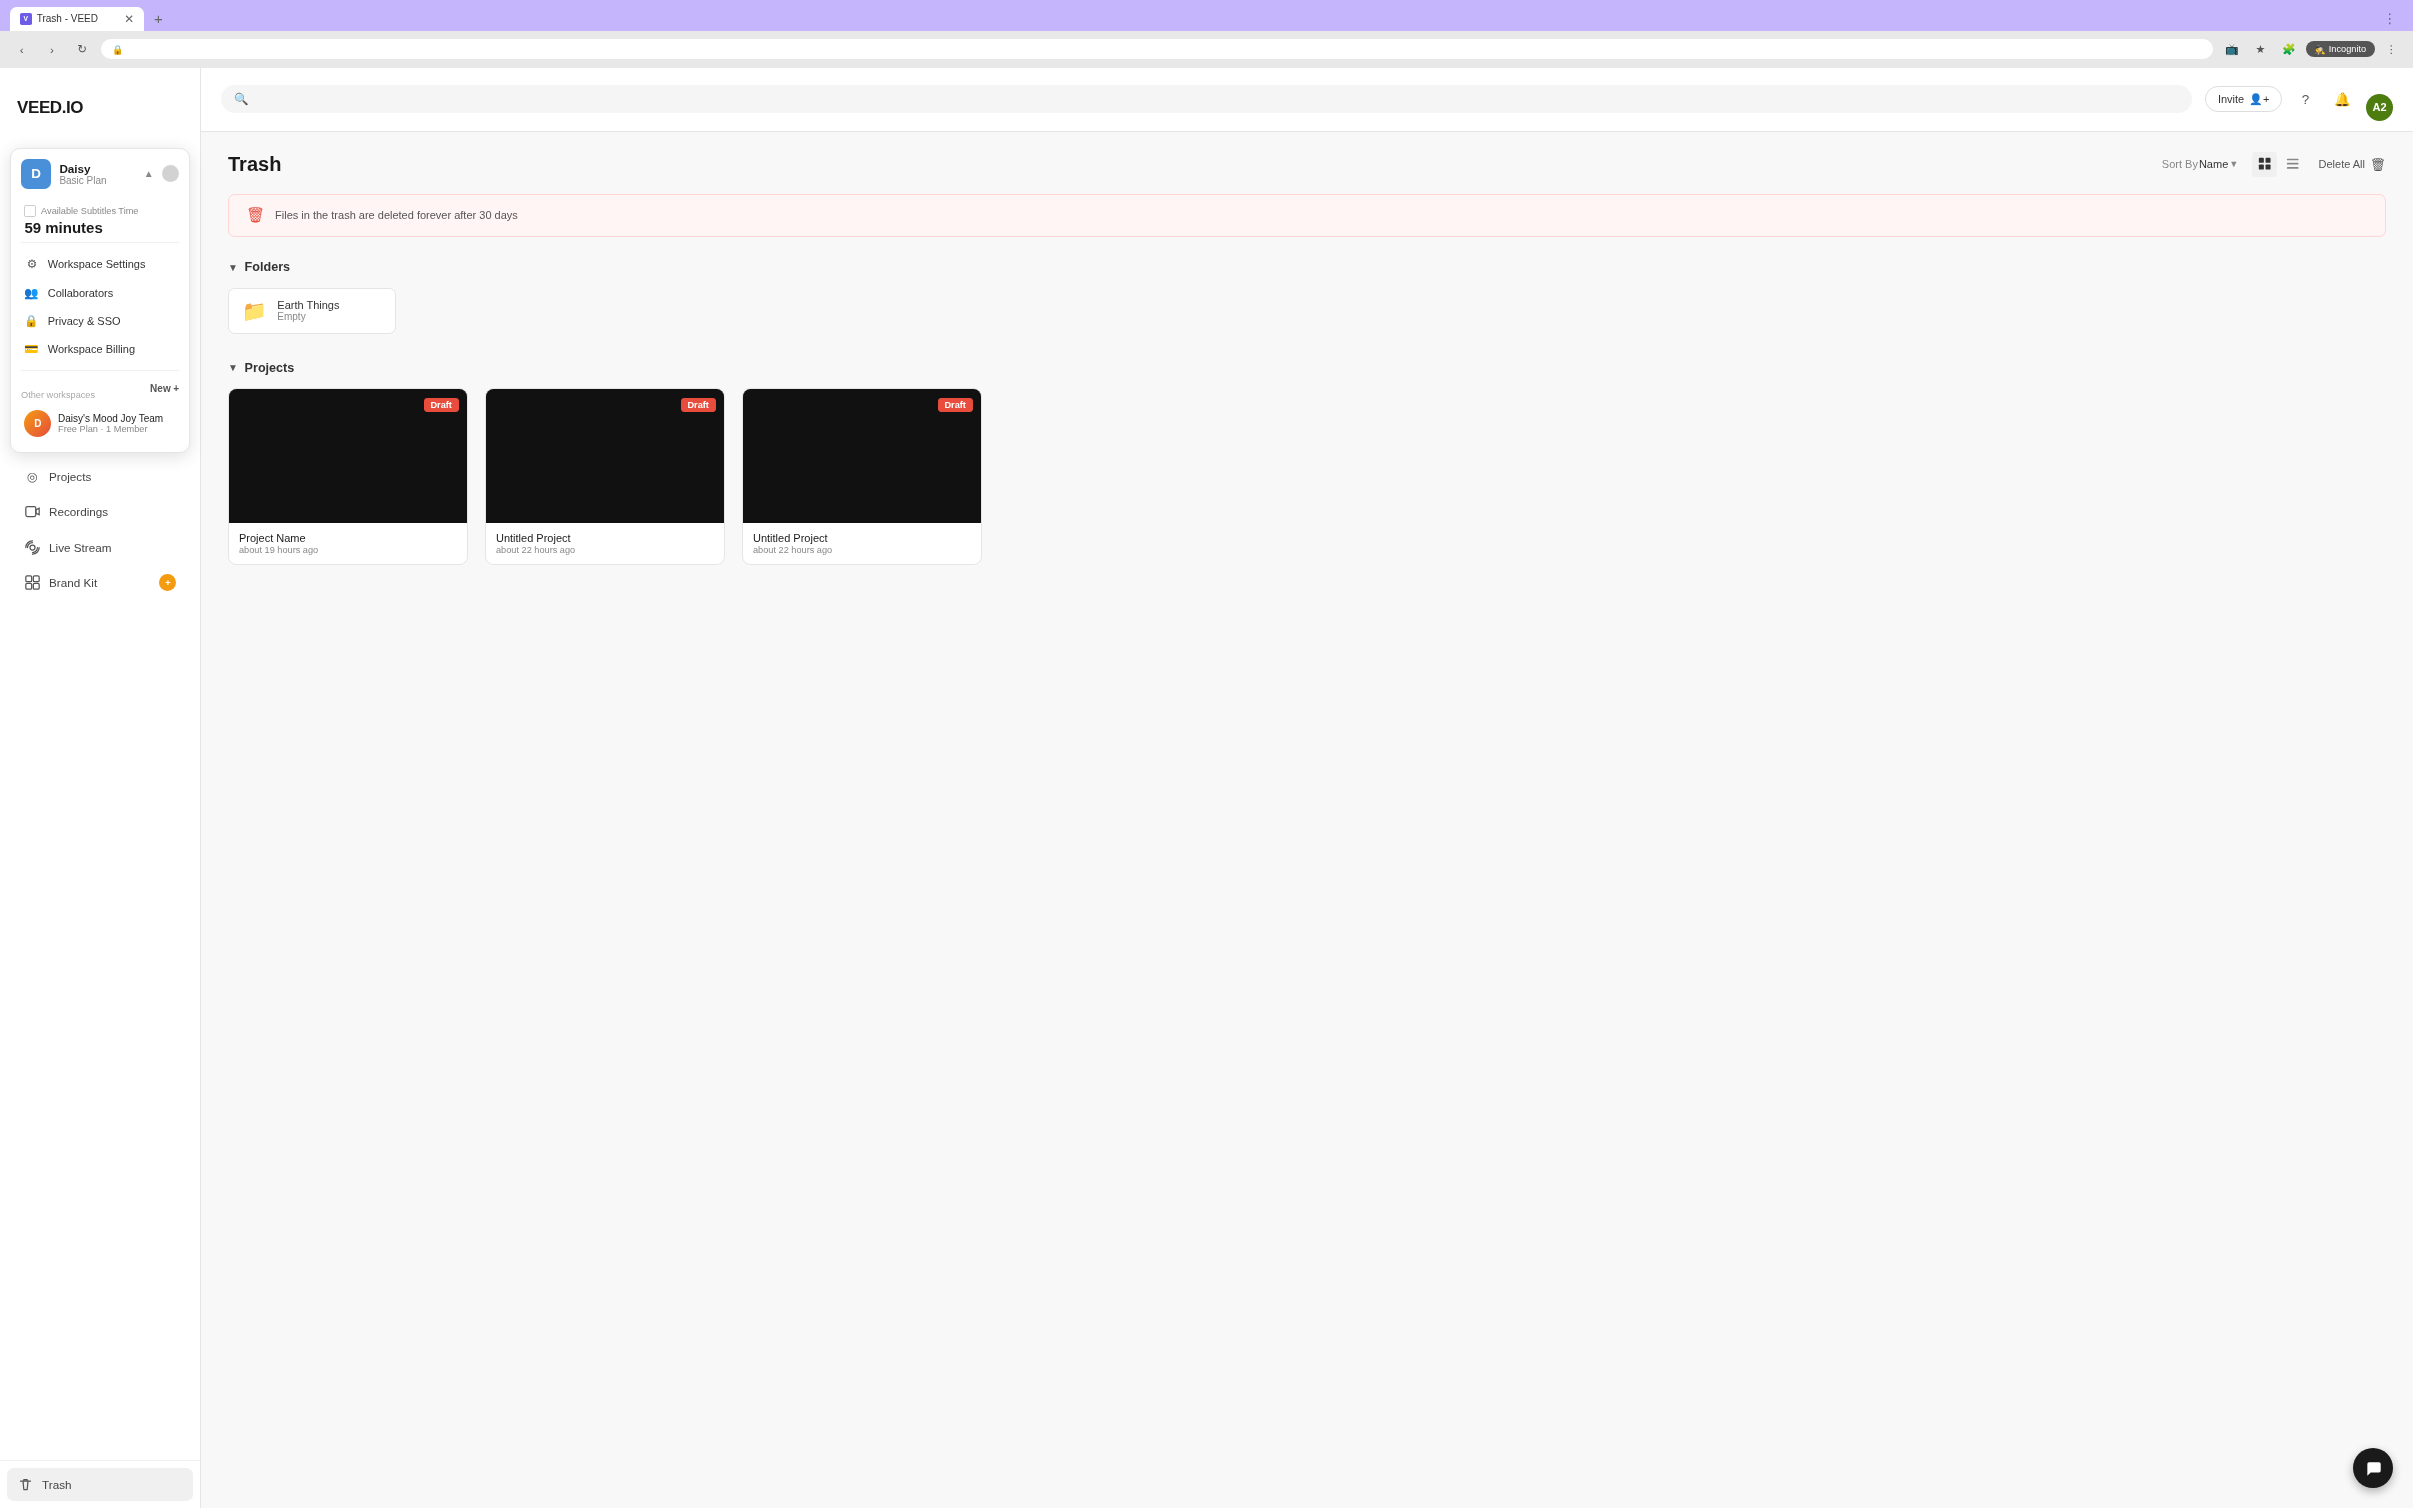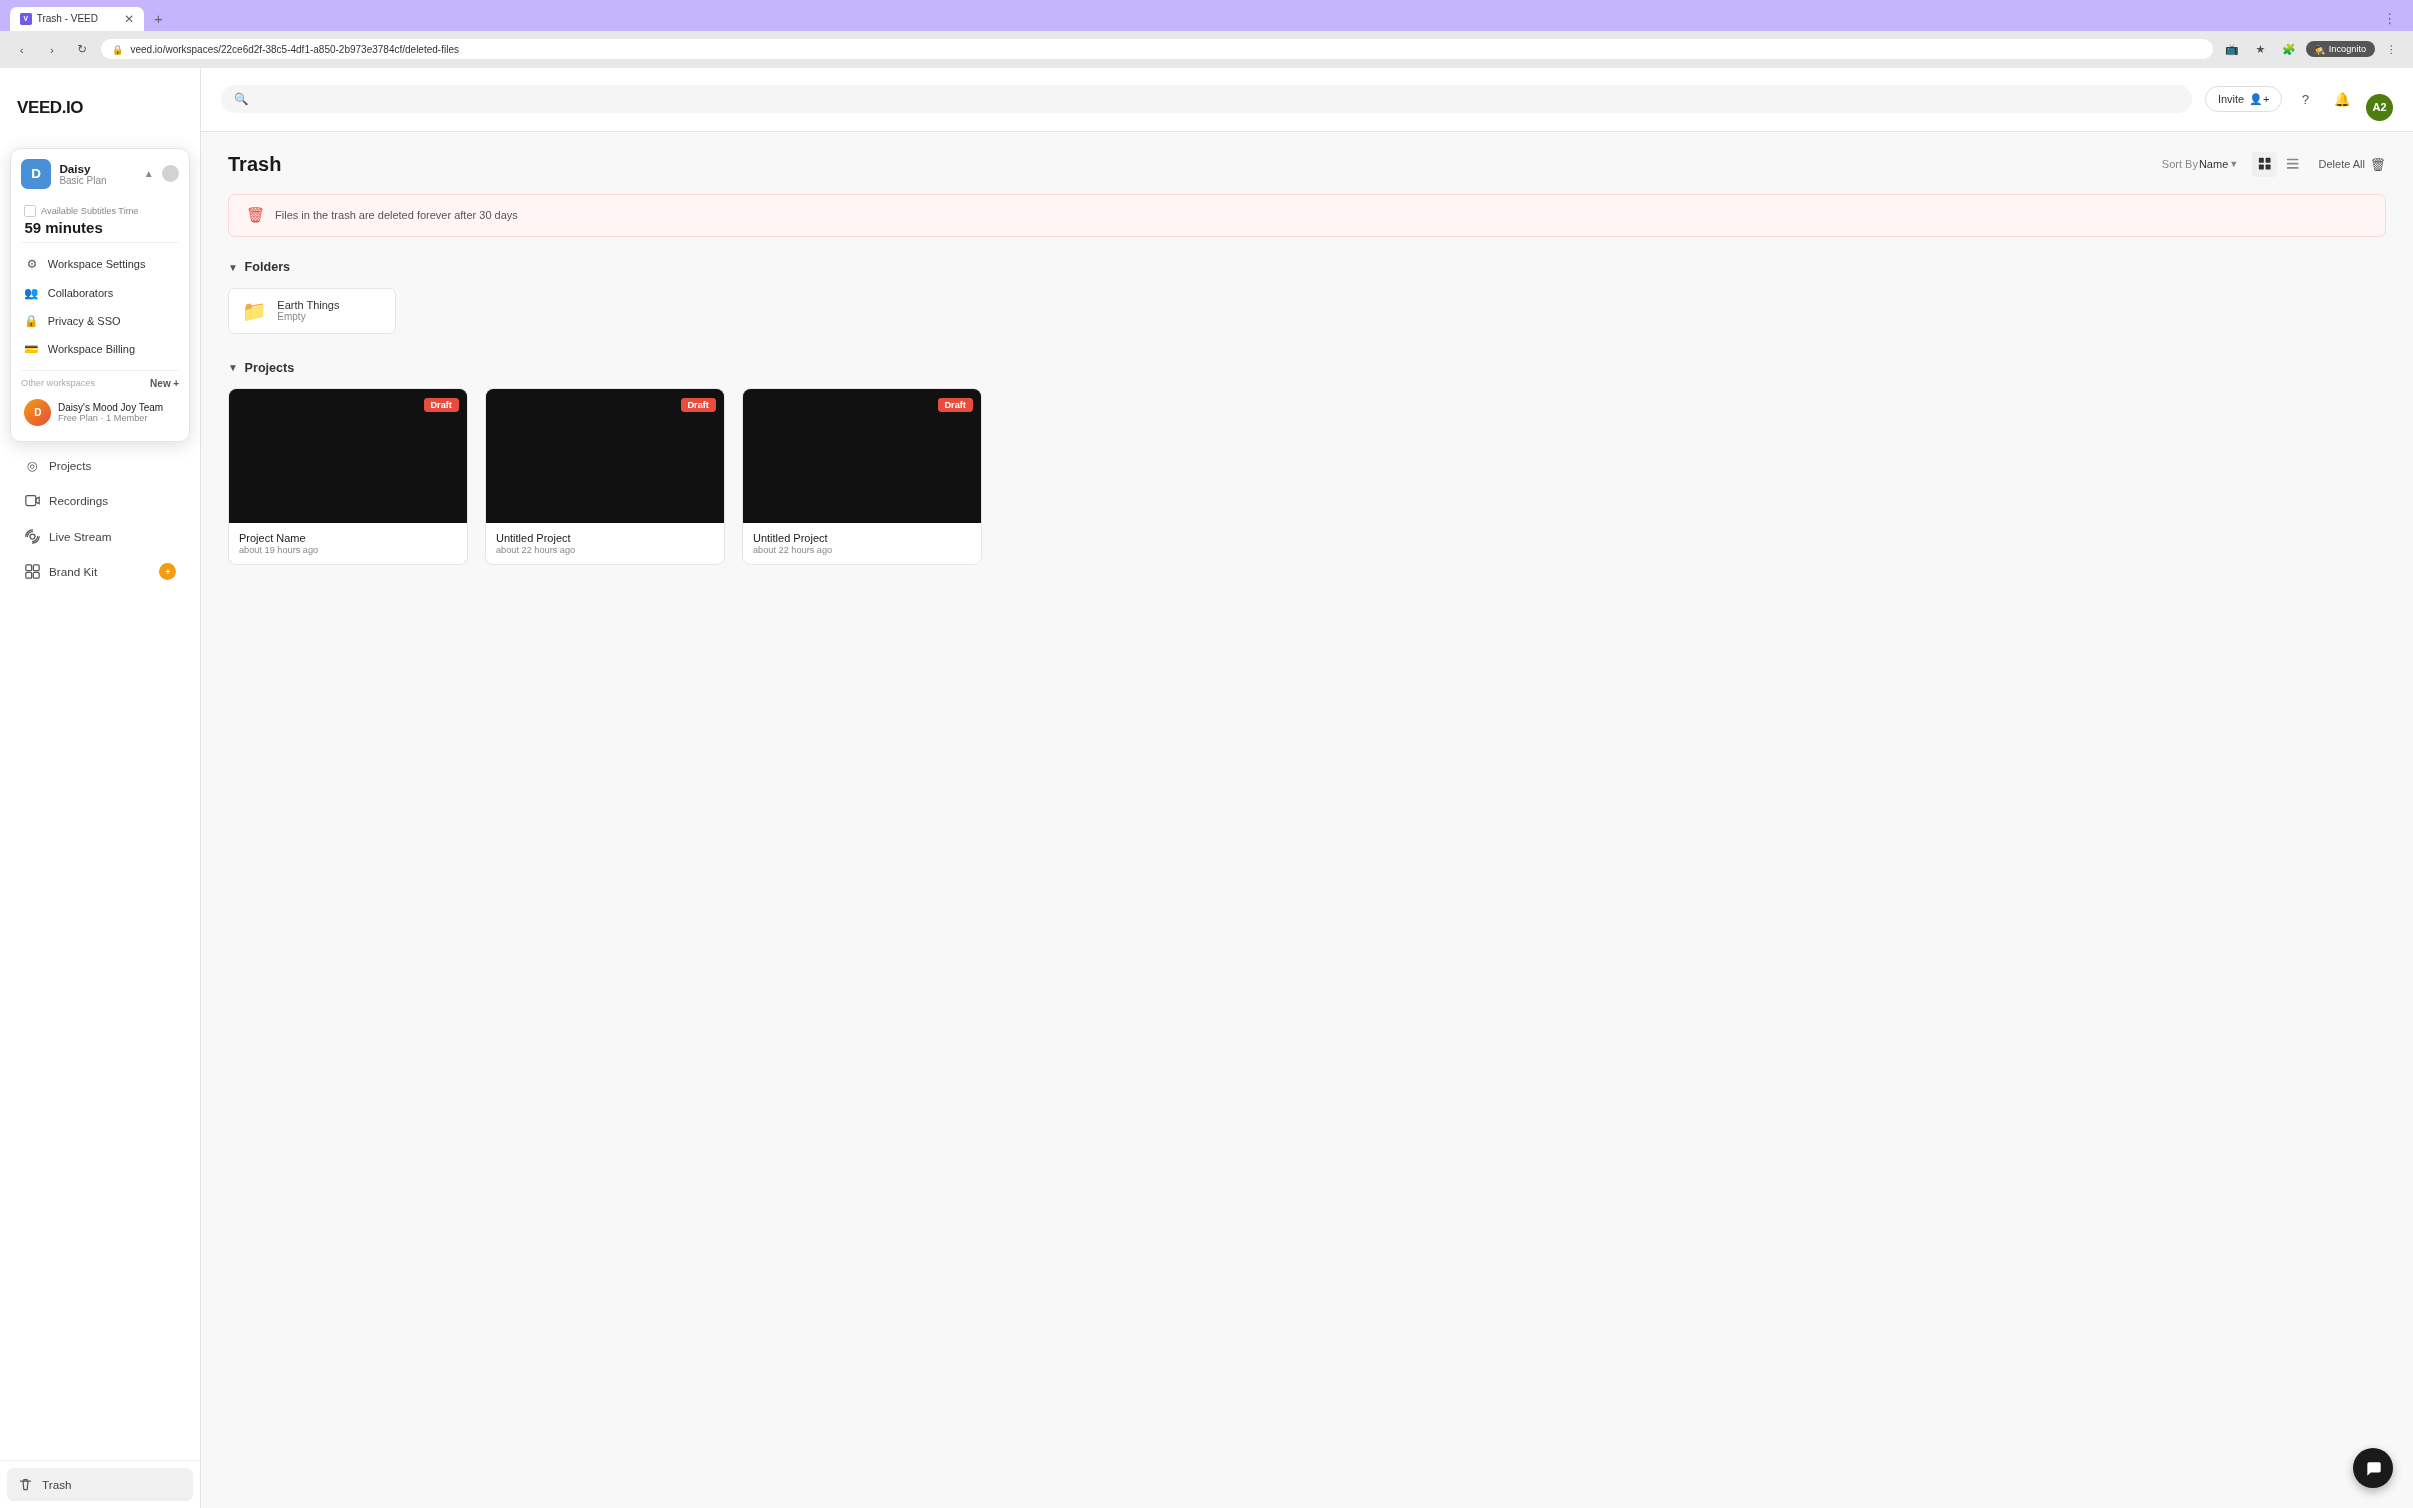--- a/index.html
+++ b/index.html
@@ -42,21 +42,21 @@
     .subtitle-time-section { padding: 6.7px 3.4px; border-bottom: 0.8px solid #f0f0f0; margin-bottom: 6.7px; }
     .subtitle-label { font-size: 9.2px; color: #888; margin-bottom: 1.7px; display: flex; align-items: center; gap: 5px; }
     .subtitle-label-icon { width: 11.7px; height: 11.7px; border: 0.8px solid #ccc; border-radius: 1.7px; }
     .subtitle-time { font-size: 15px; font-weight: 600; color: #1a1a1a; }
 
     .dropdown-menu-item { display: flex; align-items: center; gap: 8.4px; padding: 6.7px 3.4px; cursor: pointer; border-radius: 5px; font-size: 11px; color: #333; }
     .menu-icon { width: 15px; height: 15px; display: flex; align-items: center; justify-content: center; color: #555; font-size: 11.7px; }
 
     .other-workspaces-section { margin-top: 6.7px; border-top: 0.8px solid #f0f0f0; padding-top: 6.7px; }
     .other-ws-header { display: flex; align-items: center; justify-content: space-between; margin-bottom: 5px; }
-    .other-ws-label { font-size: 9.2px; color: #aaa; }
+    .other-ws-label { font-size: 9.2px; color: #aaa; margin-top: 12px; }
     .new-ws-btn { display: flex; align-items: center; gap: 2.5px; font-size: 10px; color: #555; cursor: pointer; background: none; border: none; font-weight: bold; }
     .ws-item { display: flex; align-items: center; gap: 6.7px; padding: 5px 3.4px; cursor: pointer; border-radius: 5px; }
     .ws-avatar-placeholder { width: 27px; height: 27px; border-radius: 50%; background: linear-gradient(135deg, #f39c12, #e74c3c); display: flex; align-items: center; justify-content: center; color: white; font-size: 10px; font-weight: bold; }
     .ws-item-info { flex: 1; }
     .ws-item-name { font-size: 10px; font-weight: 500; color: #1a1a1a; }
     .ws-item-meta { font-size: 9.2px; color: #888; }
 
     
     .sidebar-nav { flex: 1; padding: 6.7px 0; overflow-y: auto; }
     .sidebar-item { display: flex; align-items: center; gap: 8.4px; padding: 8.4px 17px; cursor: pointer; font-size: 11.7px; color: #444; border-radius: 6.7px; margin: 0 6.7px 1.7px; }
@@ -138,21 +138,20 @@
     <button class="new-tab">+</button>
     <div style="flex:1"></div>
     <div style="font-size:13.4px;color:#666;cursor:pointer;padding:3.4px 6.7px;">⋮</div>
   </div>
   <div class="browser-nav">
     <button class="nav-btn">‹</button>
     <button class="nav-btn">›</button>
     <button class="nav-btn">↻</button>
     <div class="url-bar">
       <span class="url-lock">🔒</span>
-      <span class="url-text">veed.io/workspaces/22ce6d2f-38c5-4df1-a850-2b973e3784cf/deleted-files</span>
     </div>
     <div class="nav-actions">
       <button class="nav-action-btn">📺</button>
       <button class="nav-action-btn">★</button>
       <button class="nav-action-btn">🧩</button>
       <div class="incognito-badge">
         <span>🕵</span>
         <span>Incognito</span>
       </div>
       <button class="nav-action-btn">⋮</button>

